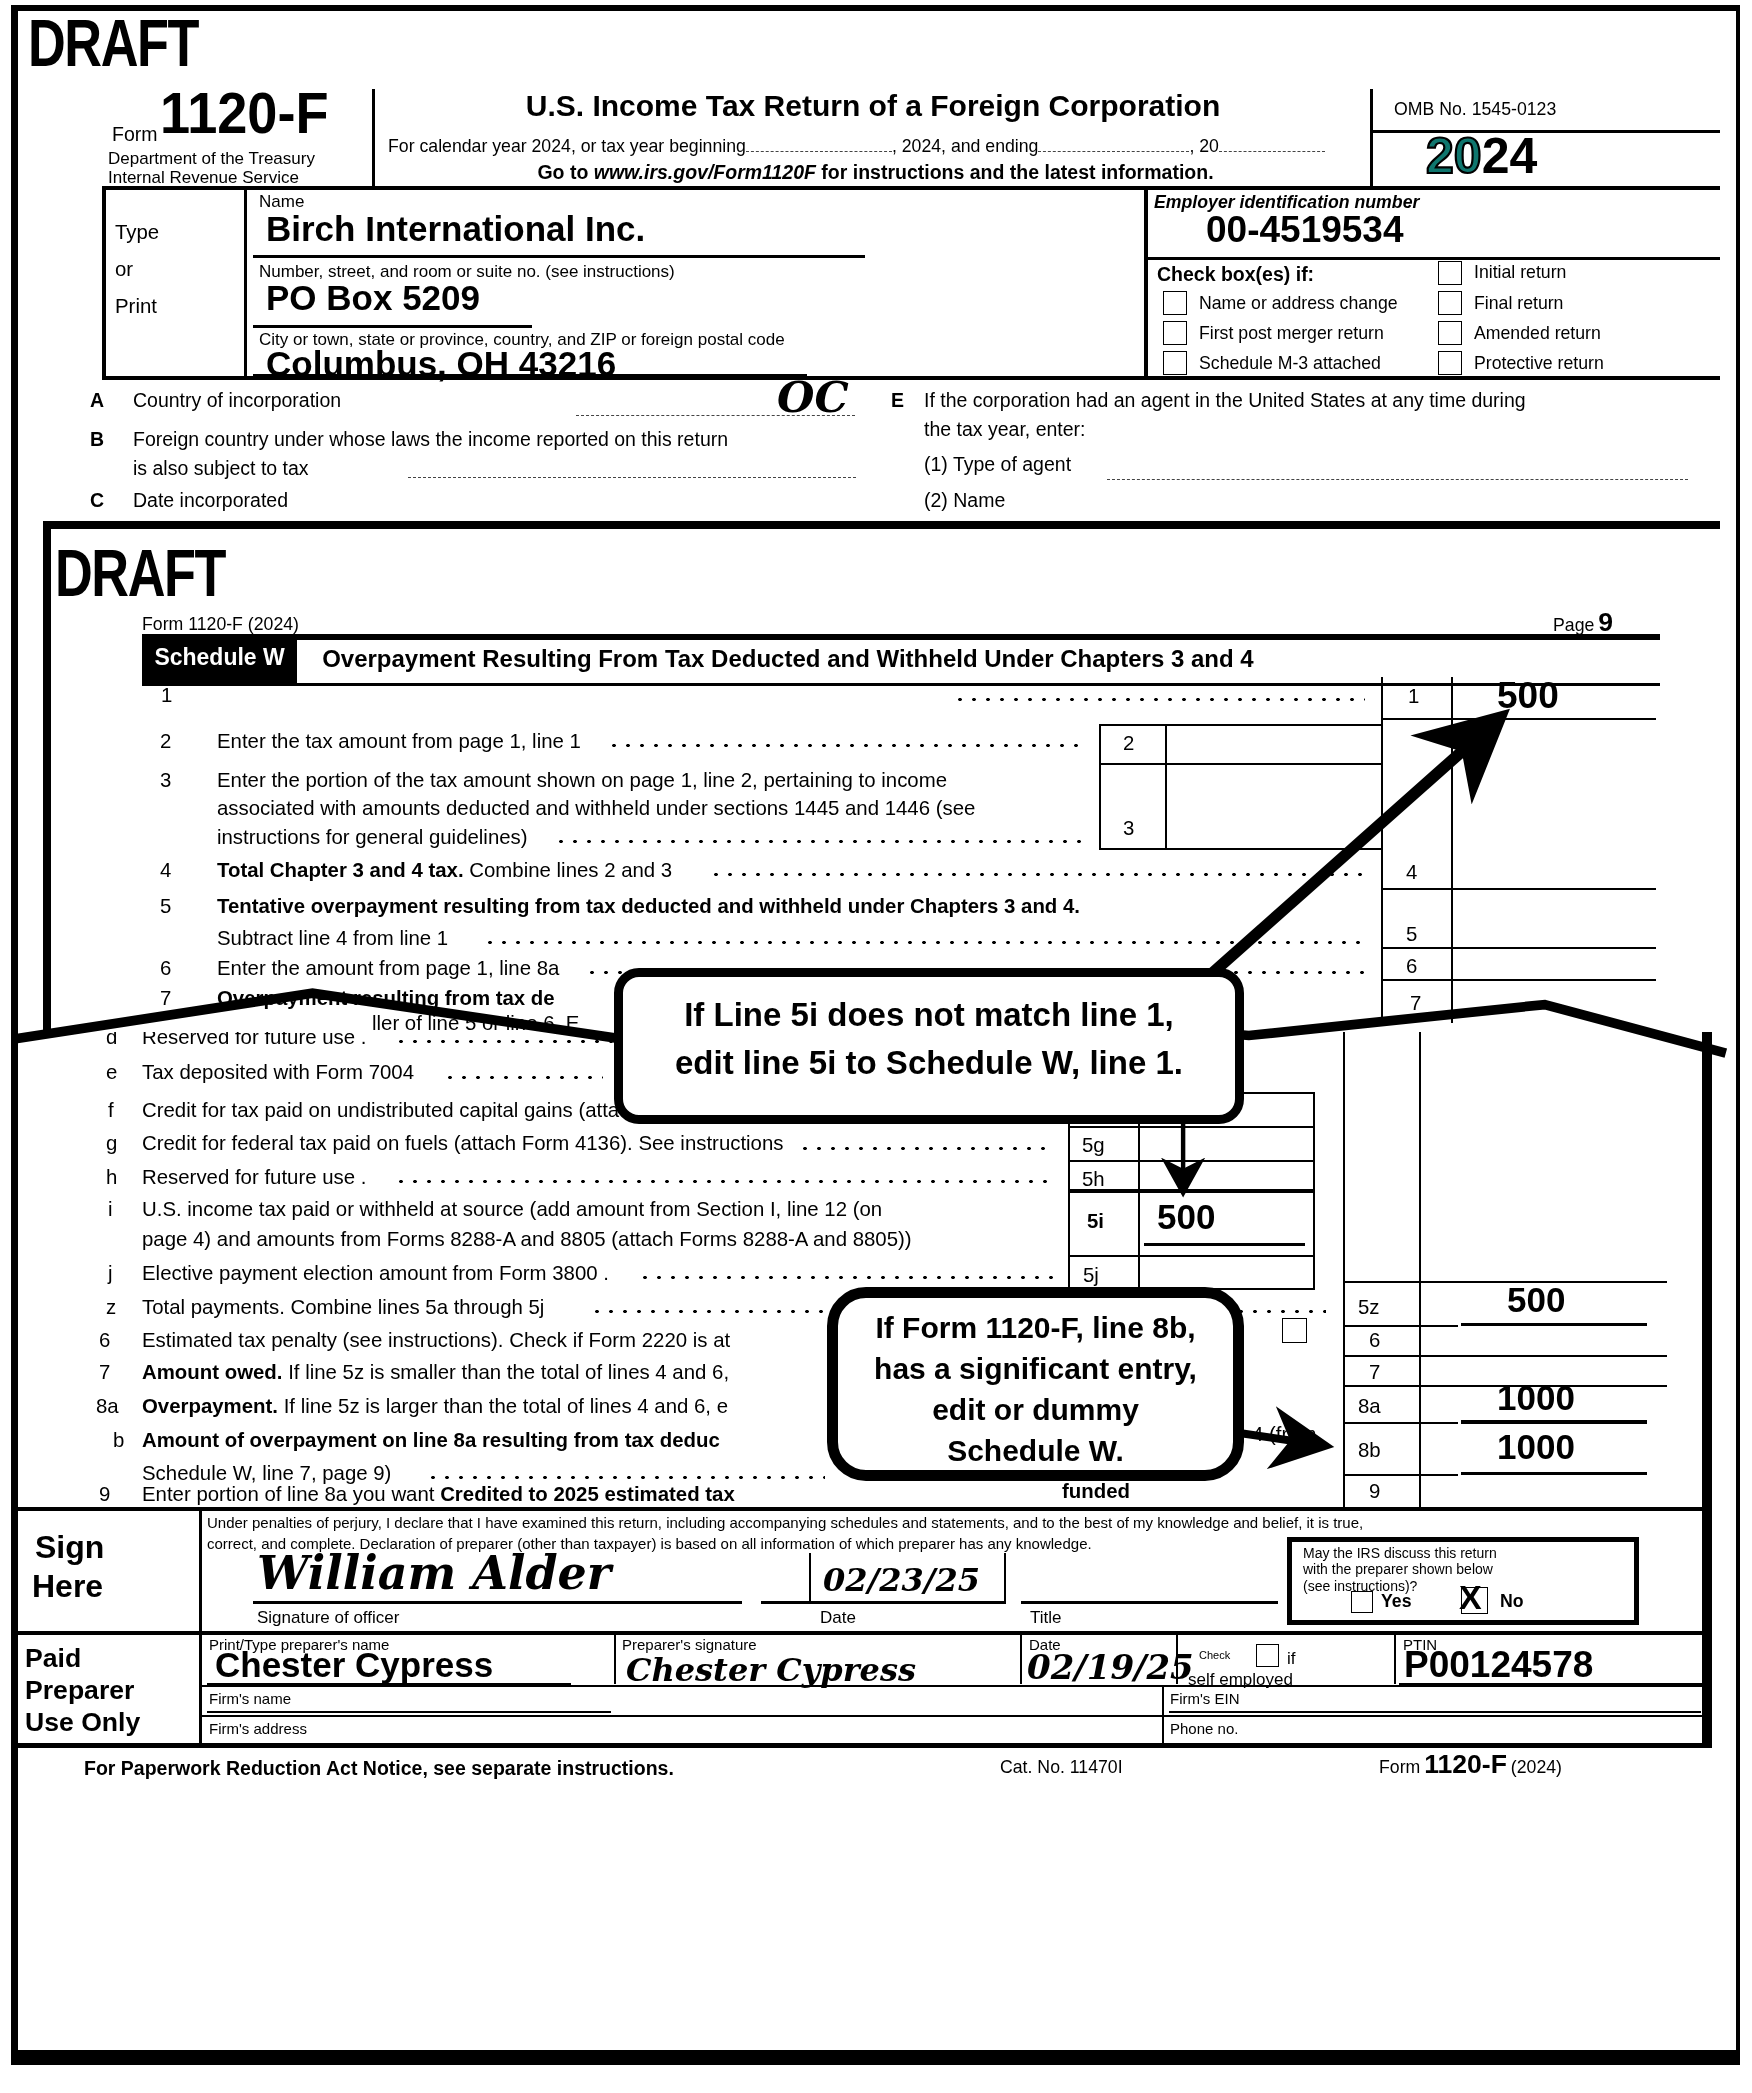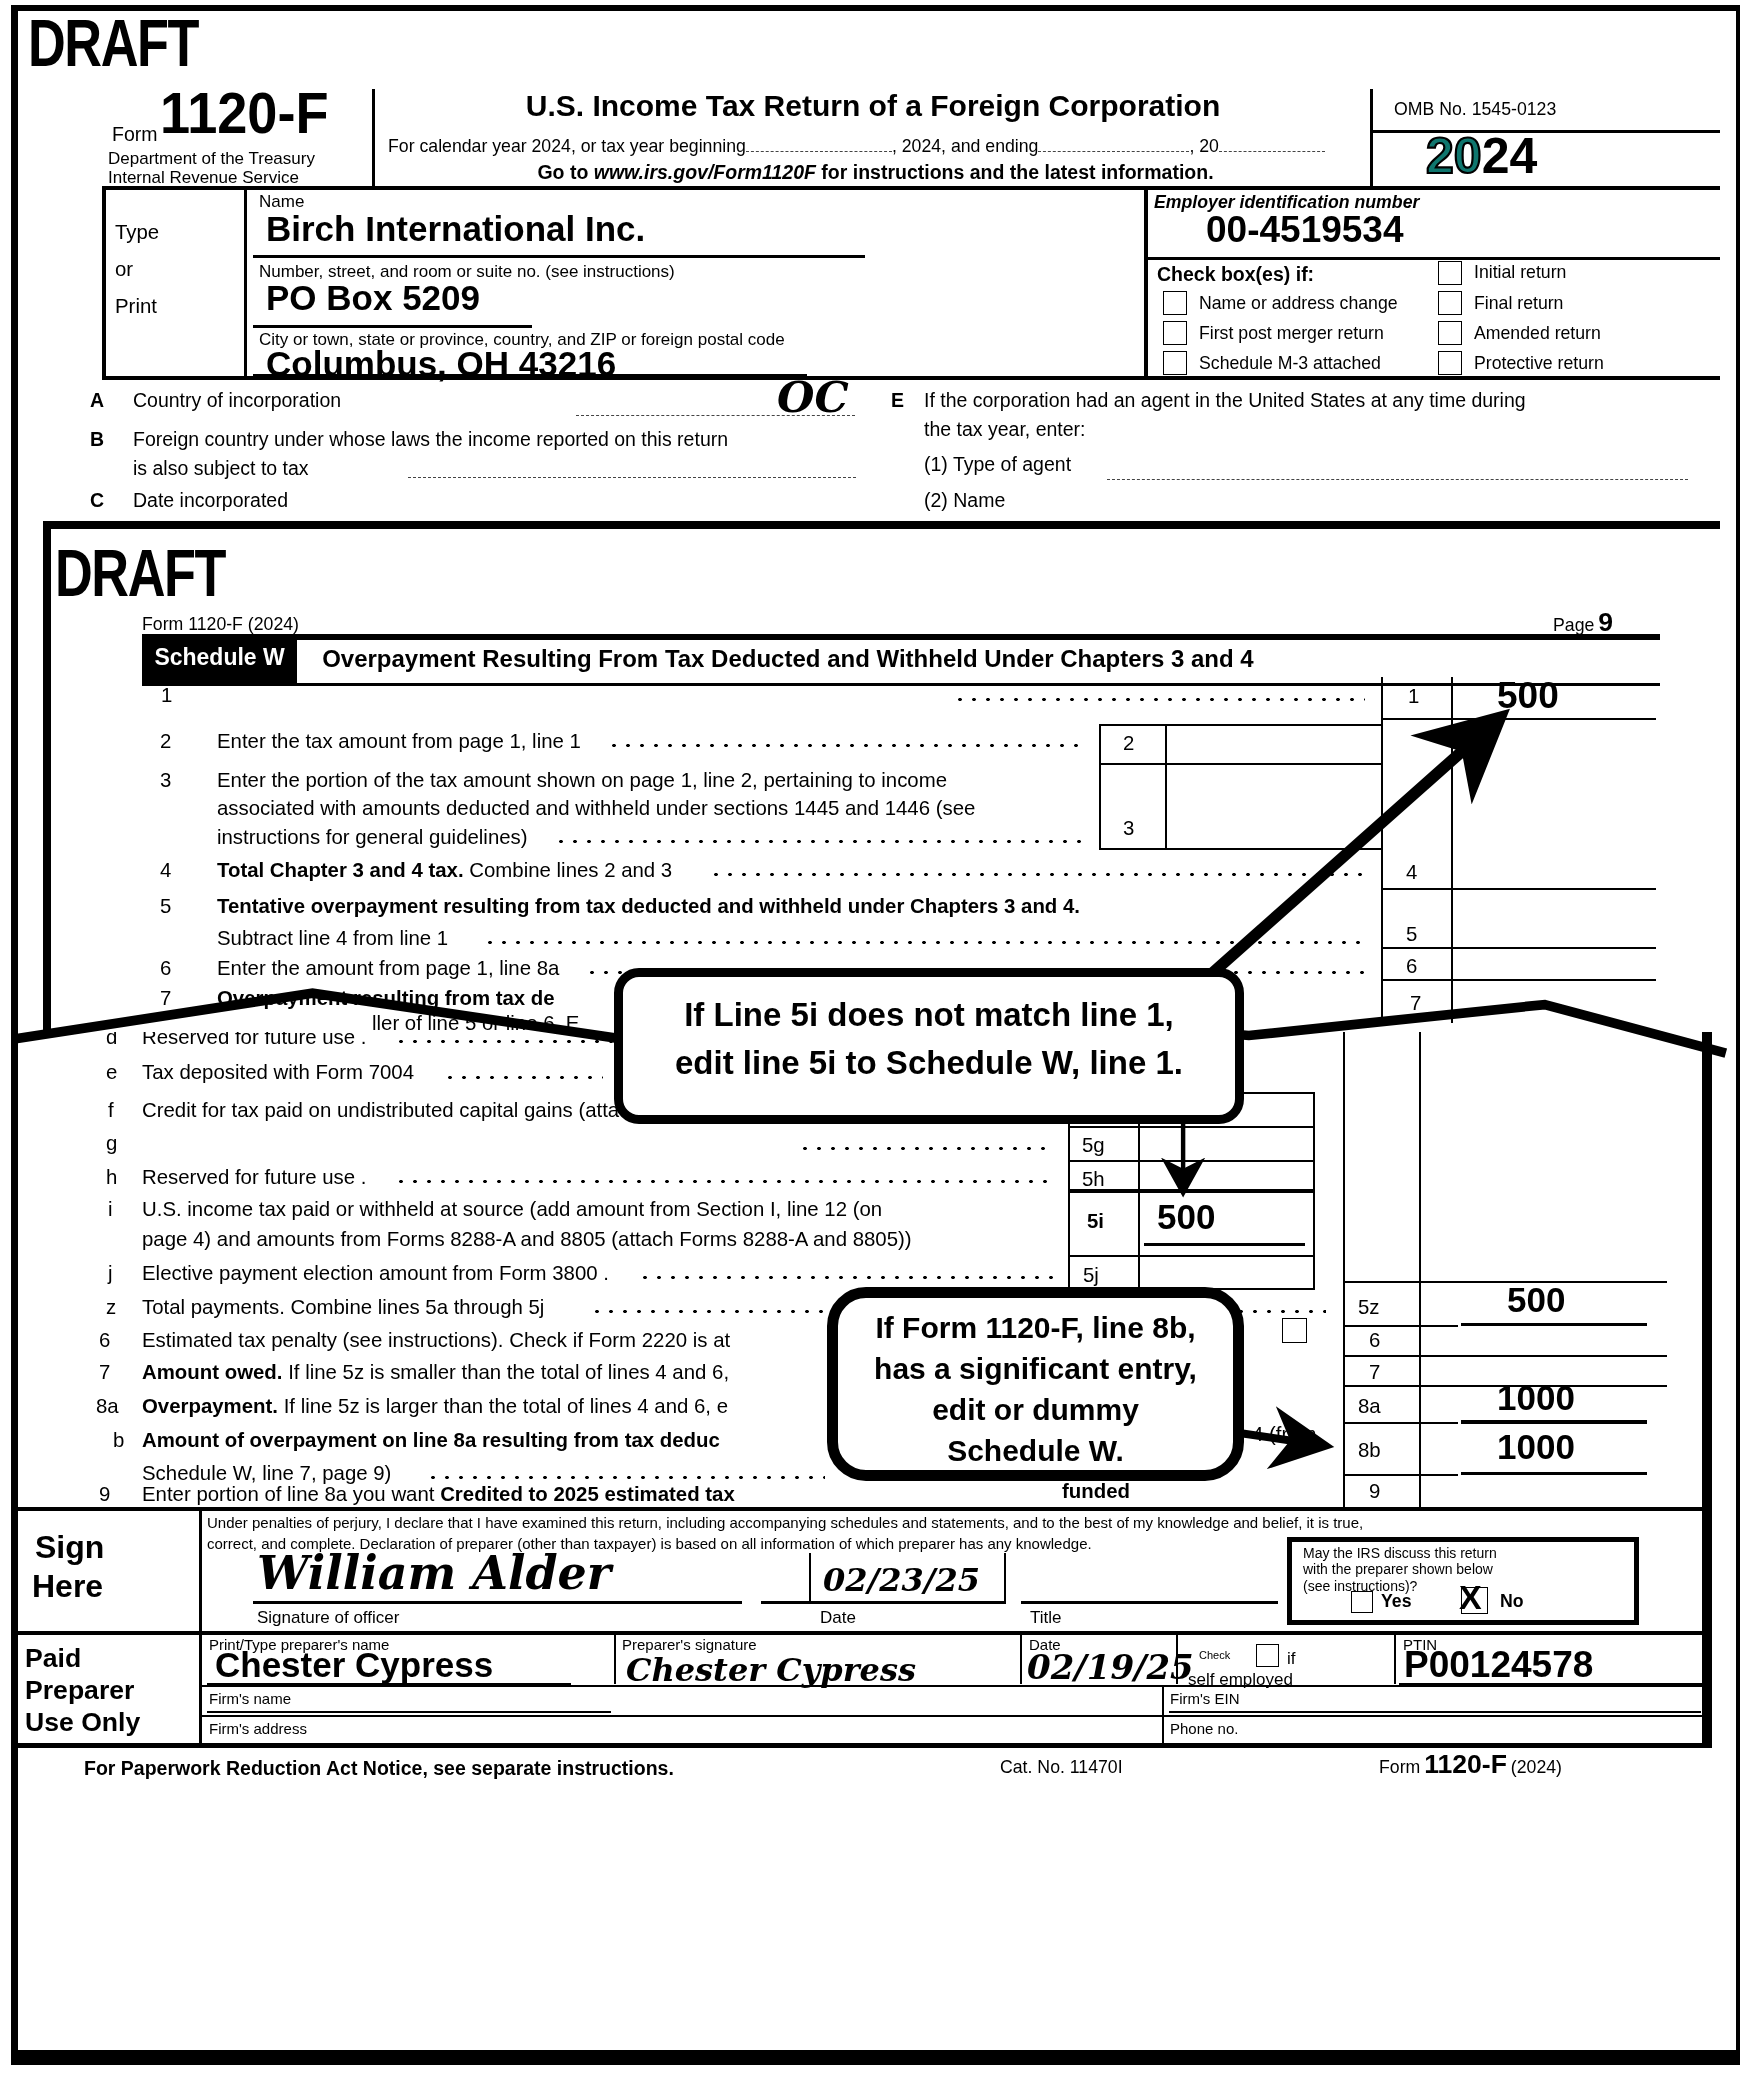--- a/index.html
+++ b/index.html
@@ -134,20 +134,21 @@
   <div class="ab s23" style="left:106px;top:1060px;">e</div>
   <div class="ab s23" style="left:142px;top:1060px;">Tax deposited with Form 7004</div>
   <div class="dots" style="left:443px;top:1075px;width:160px;"></div>
 
   <div class="ab s23" style="left:108px;top:1098px;">f</div>
   <div class="ab s23" style="left:142px;top:1098px;">Credit for tax paid on undistributed capital gains (attach Form 2439)</div>
   <div class="dots" style="left:814px;top:1112px;width:239px;"></div>
   <div class="ab s23" style="left:1083px;top:1099px;">5f</div>
 
   <div class="ab s23" style="left:106px;top:1131px;">g</div>
+  <div class="ab s23" style="left:142px;top:1131px;">Credit for federal tax paid on fuels (attach Form 4136). See instructions</div>
   <div class="dots" style="left:798px;top:1146px;width:255px;"></div>
   <div class="ab s23" style="left:1082px;top:1133px;">5g</div>
 
   <div class="ab s23" style="left:106px;top:1165px;">h</div>
   <div class="ab s23" style="left:142px;top:1165px;">Reserved for future use .</div>
   <div class="dots" style="left:394px;top:1179px;width:660px;"></div>
   <div class="ab s23" style="left:1082px;top:1167px;">5h</div>
 
   <div class="ab s23" style="left:108px;top:1197px;">i</div>
   <div class="ab s23" style="left:142px;top:1197px;">U.S. income tax paid or withheld at source (add amount from Section I, line 12 (on</div>

